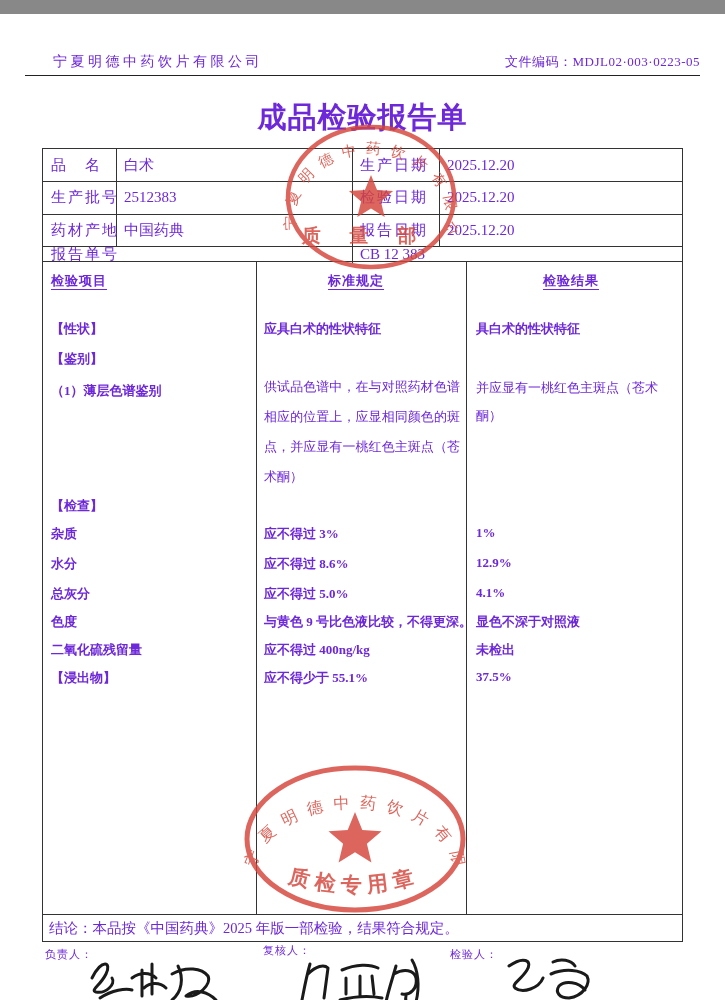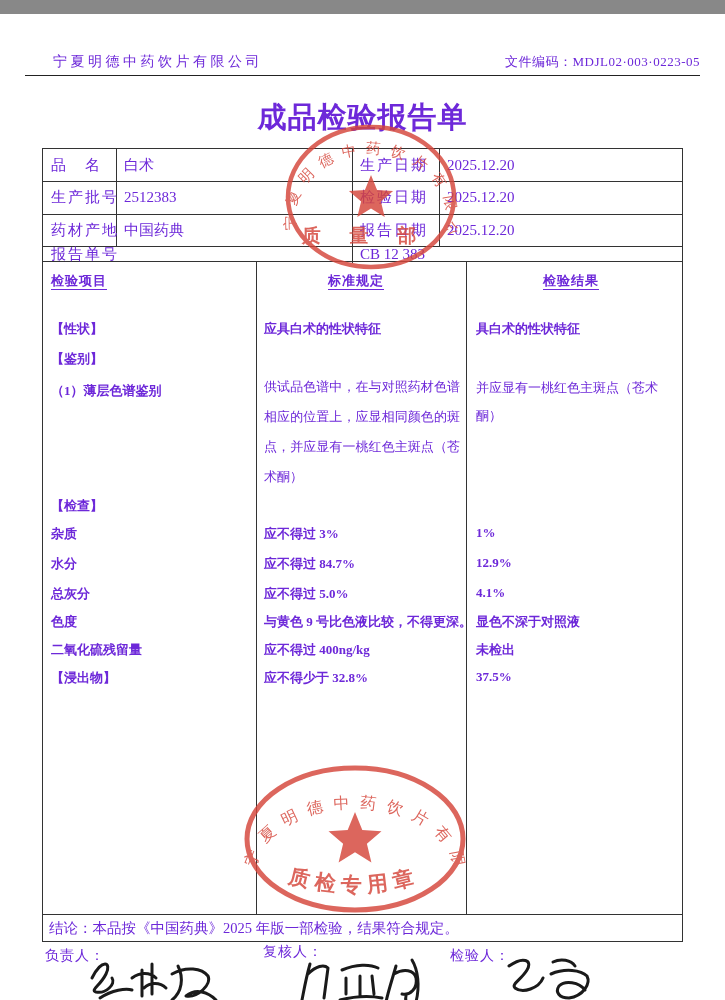--- a/index.html
+++ b/index.html
@@ -35,21 +35,21 @@
   .colC{left:433px;}
   .chead{text-decoration:underline;text-underline-offset:4px;letter-spacing:1px;}
   .wrapB{position:absolute;left:221px;width:196px;white-space:normal;
          line-height:30px;text-align:justify;}
   .wrapC{position:absolute;left:433px;width:200px;white-space:normal;line-height:28px;}
   
   .concl{position:absolute;left:42px;top:900px;width:641px;height:28px;
          border:1px solid #333;box-sizing:border-box;font-size:14.5px;
          line-height:26px;padding-left:6px;white-space:nowrap;}
   
-  .sig-label{position:absolute;font-size:14px;letter-spacing:1px;}
+  .sig-label{position:absolute;font-size:11px;letter-spacing:1px;}
   .sigsvg{position:absolute;}
   .sigsvg path{stroke:#1a1a1a;stroke-width:3;fill:none;stroke-linecap:round;stroke-linejoin:round;}
   
   .stamp{position:absolute;opacity:.82;pointer-events:none;}
   .stamp .ring{fill:none;stroke:#d5453a;}
   .stamp text{fill:#d5453a;font-family:"Liberation Serif","DejaVu Serif",serif;}
   .stamp .star{fill:#d5453a;}
 </style>
 </head>
 <body>
@@ -108,37 +108,37 @@
     <div class="wrapB" style="top:110px">供试品色谱中，在与对照药材色谱相应的位置上，应显相同颜色的斑点，并应显有一桃红色主斑点（苍术酮）</div>
     <div class="wrapC" style="top:112px">并应显有一桃红色主斑点（苍术酮）</div>
 
     <div class="ln colA" style="top:235px">【检查】</div>
 
     <div class="ln colA" style="top:263px">杂质</div>
     <div class="ln colB" style="top:263px">应不得过 3%</div>
     <div class="ln colC" style="top:263px">1%</div>
 
     <div class="ln colA" style="top:293px">水分</div>
-    <div class="ln colB" style="top:293px">应不得过 84.7%</div>
+    <div class="ln colB" style="top:293px">应不得过 8.6%</div>
     <div class="ln colC" style="top:293px">12.9%</div>
 
     <div class="ln colA" style="top:323px">总灰分</div>
     <div class="ln colB" style="top:323px">应不得过 5.0%</div>
     <div class="ln colC" style="top:323px">4.1%</div>
 
     <div class="ln colA" style="top:351px">色度</div>
     <div class="ln colB" style="top:351px">与黄色 9 号比色液比较，不得更深。</div>
     <div class="ln colC" style="top:351px">显色不深于对照液</div>
 
     <div class="ln colA" style="top:379px">二氧化硫残留量</div>
     <div class="ln colB" style="top:379px">应不得过 400ng/kg</div>
     <div class="ln colC" style="top:379px">未检出</div>
 
     <div class="ln colA" style="top:407px">【浸出物】</div>
-    <div class="ln colB" style="top:407px">应不得少于 32.8%</div>
+    <div class="ln colB" style="top:407px">应不得少于 55.1%</div>
     <div class="ln colC" style="top:407px">37.5%</div>
   </div>
 
   <div class="concl">结论：本品按《中国药典》2025 年版一部检验，结果符合规定。</div>
 
   <div class="sig-label" style="left:45px;top:933px">负责人：</div>
   <div class="sig-label" style="left:263px;top:929px">复核人：</div>
   <div class="sig-label" style="left:450px;top:933px">检验人：</div>
 
   <svg class="sigsvg" style="left:80px;top:934px" width="150" height="62" viewBox="0 0 150 62">

